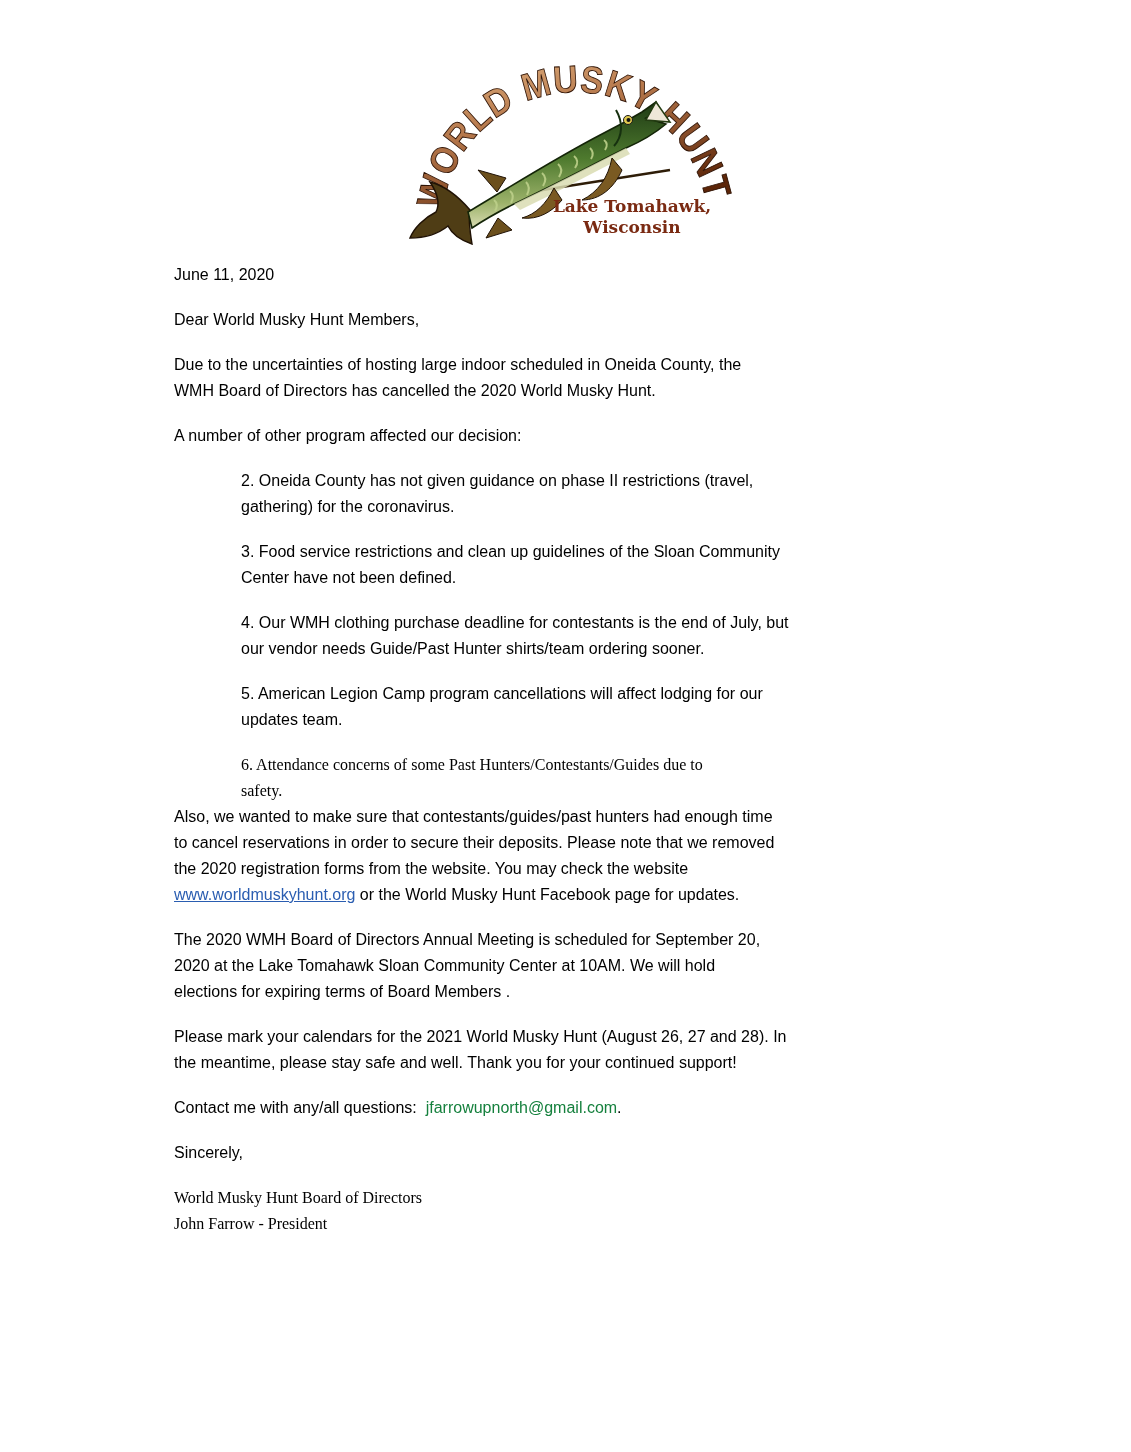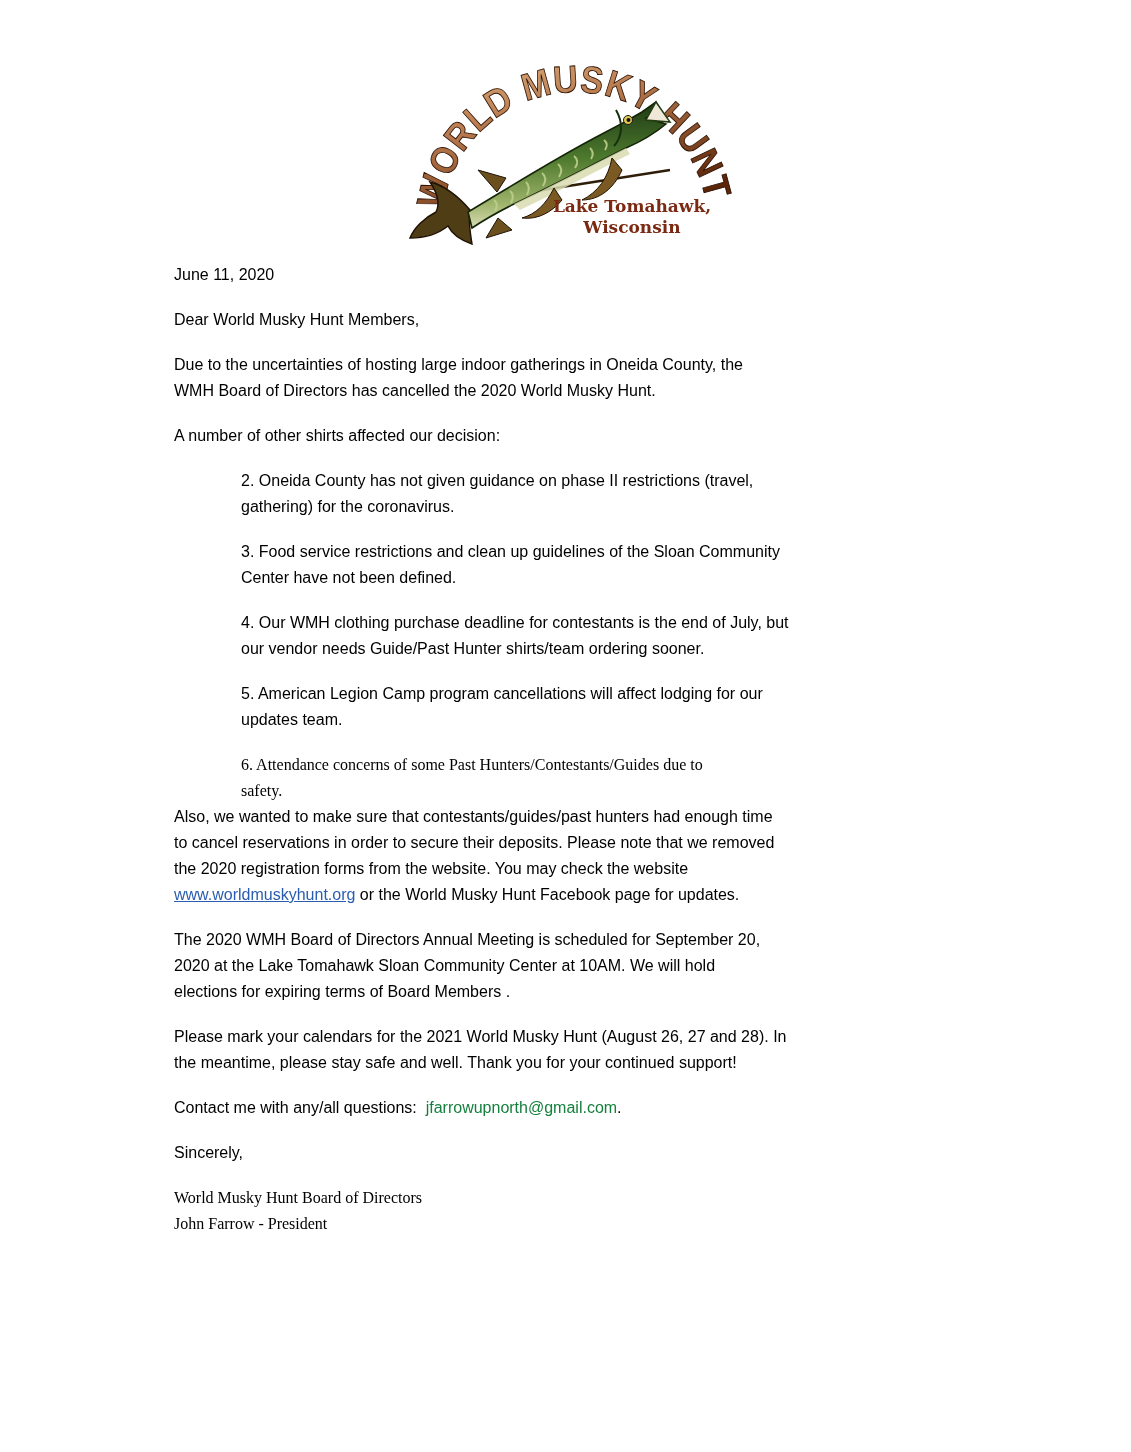--- a/index.html
+++ b/index.html
@@ -116,26 +116,26 @@
 
     <div class="para">
       <span class="line">June 11, 2020</span>
     </div>
 
     <div class="para">
       <span class="line">Dear World Musky Hunt Members,</span>
     </div>
 
     <div class="para">
-      <span class="line">Due to the uncertainties of hosting large indoor gatherings in Oneida County, the</span>
+      <span class="line">Due to the uncertainties of hosting large indoor scheduled in Oneida County, the</span>
       <span class="line">WMH Board of Directors has cancelled the 2020 World Musky Hunt.</span>
     </div>
 
     <div class="para">
-      <span class="line">A number of other shirts affected our decision:</span>
+      <span class="line">A number of other program affected our decision:</span>
     </div>
 
 
     <div class="para indent">
       <span class="line">2. Oneida County has not given guidance on phase II restrictions (travel,</span>
       <span class="line">gathering) for the coronavirus.</span>
     </div>
 
     <div class="para indent">
       <span class="line">3. Food service restrictions and clean up guidelines of the Sloan Community</span>

